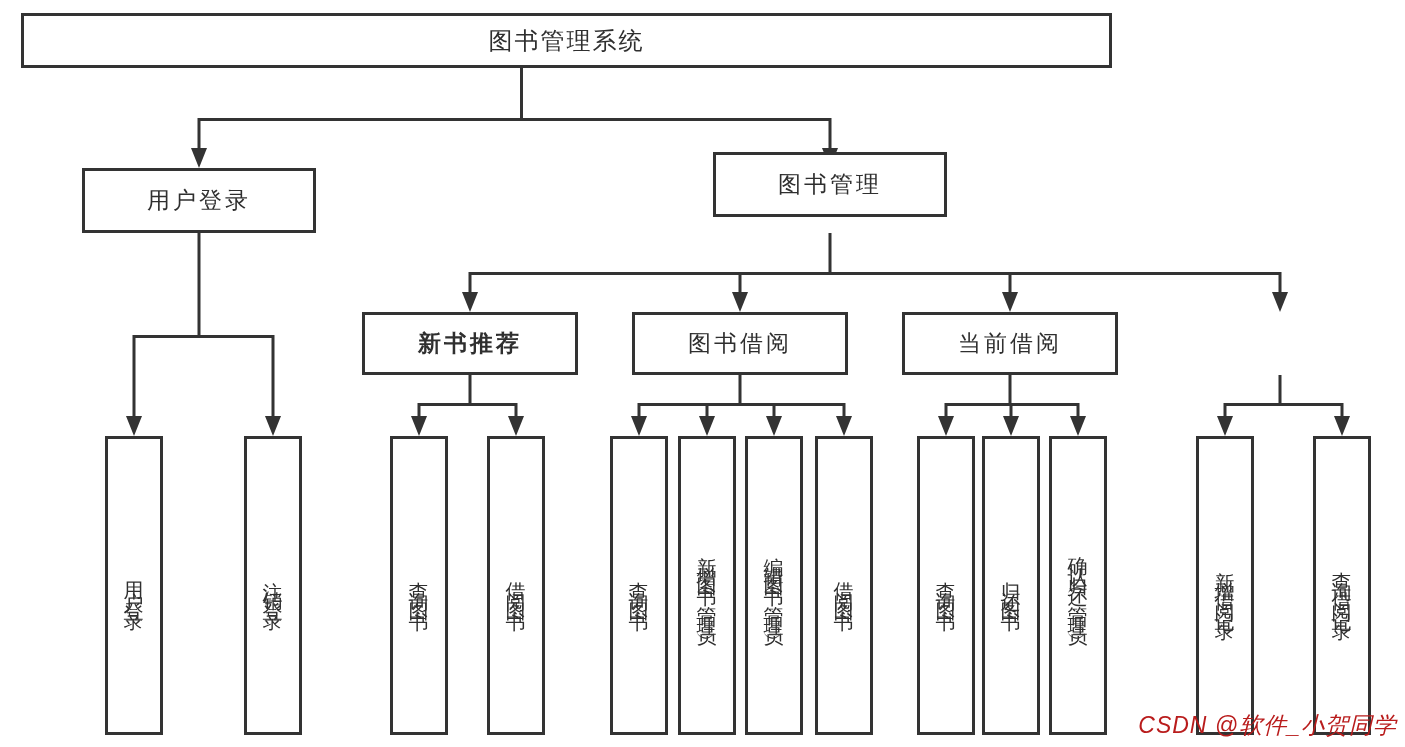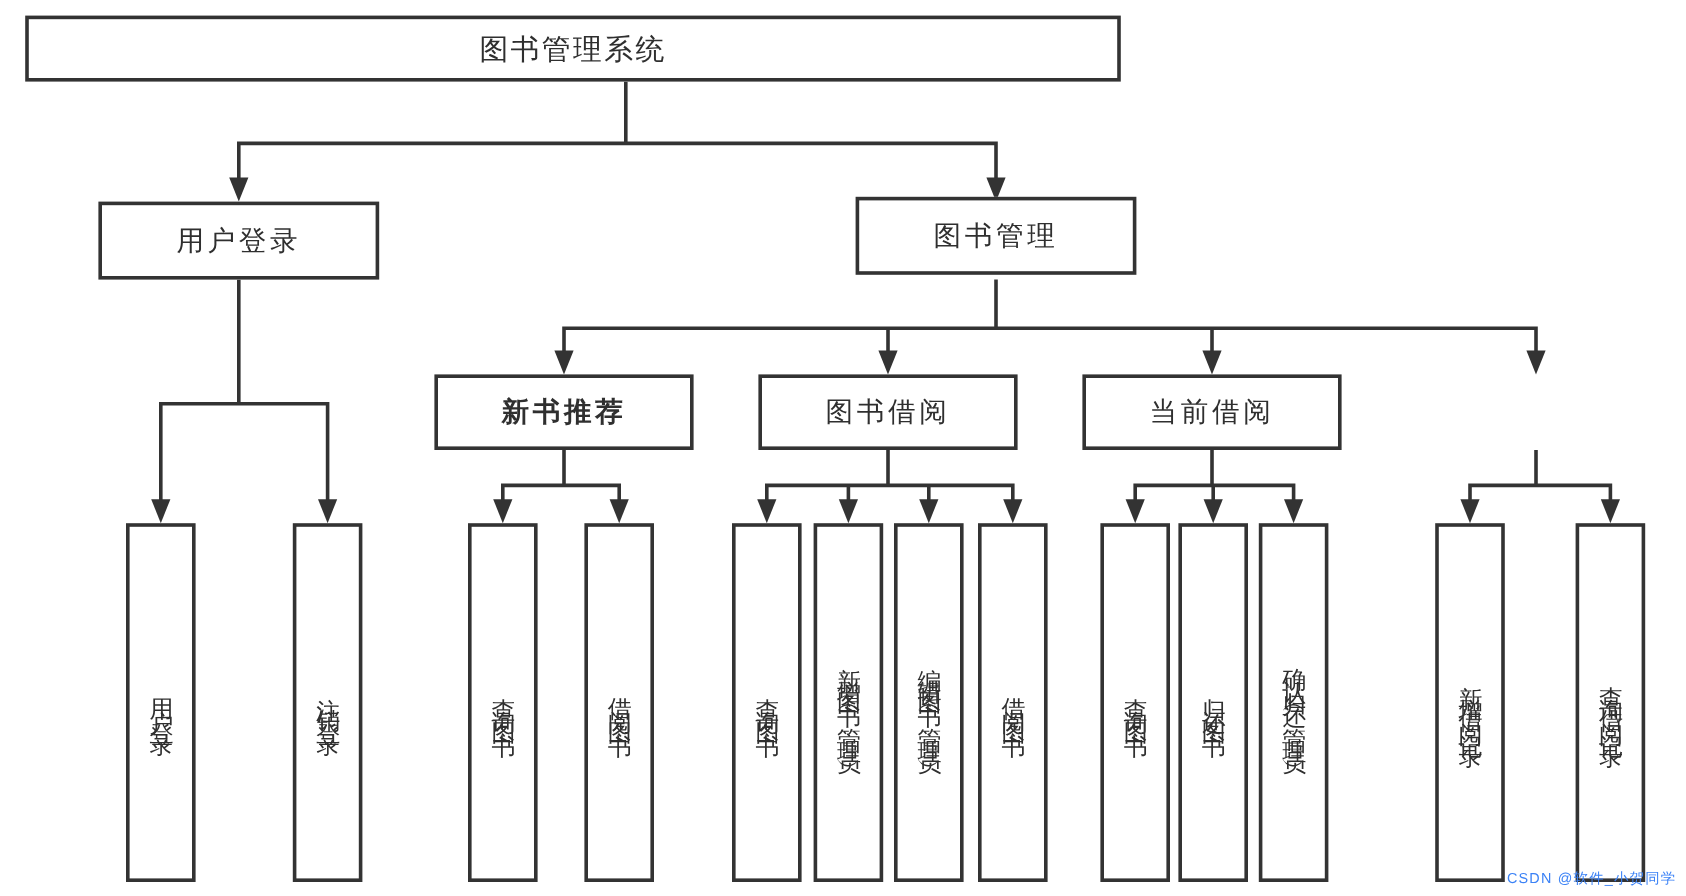--- a/index.html
+++ b/index.html
@@ -15,21 +15,21 @@
   }
   .box.root{font-size:24px;letter-spacing:2px;}
   .box.lvl{font-size:23px;letter-spacing:3px;}
   .box.leaf{z-index:2;}
   .vtext{
     writing-mode:vertical-rl;text-orientation:mixed;
     font-size:20px;letter-spacing:10px;line-height:1;
   }
   .watermark{
     position:absolute;right:8px;bottom:6px;z-index:5;
-    font-size:12px;letter-spacing:1px;color:#3b82f6;white-space:nowrap;
+    font-size:23px;letter-spacing:1px;color:#b91c1c;white-space:nowrap;font-style:italic;
   }
 </style>
 </head>
 <body>
 
 <div id="stage">
 
   <svg id="wires" viewBox="0 0 1405 747" xmlns="http://www.w3.org/2000/svg">
     <g stroke="#333333" stroke-width="3" fill="none">
 
@@ -63,28 +63,28 @@
       <polygon points="766,416 782,416 774,436"></polygon>
       <polygon points="836,416 852,416 844,436"></polygon>
       <polygon points="938,416 954,416 946,436"></polygon>
       <polygon points="1003,416 1019,416 1011,436"></polygon>
       <polygon points="1070,416 1086,416 1078,436"></polygon>
       <polygon points="1217,416 1233,416 1225,436"></polygon>
       <polygon points="1334,416 1350,416 1342,436"></polygon>
     </g>
   </svg>
 
-  <div class="box root" style="left:21px;top:13px;width:913px;height:55px;">
+  <div class="box root" style="left:21px;top:13px;width:1091px;height:55px;">
     <span>图书管理系统</span>
   </div>
 
   <div class="box lvl" style="left:82px;top:168px;width:234px;height:65px;">
     <span>用户登录</span>
   </div>
-  <div class="box lvl" style="left:713px;top:164px;width:234px;height:65px;align-items:center;">
+  <div class="box lvl" style="left:713px;top:152px;width:234px;height:65px;align-items:center;">
     <span>图书管理</span>
   </div>
 
   <div class="box lvl" style="left:362px;top:312px;width:216px;height:63px;font-weight:bold;">
     <span>新书推荐</span>
   </div>
   <div class="box lvl" style="left:632px;top:312px;width:216px;height:63px;">
     <span>图书借阅</span>
   </div>
   <div class="box lvl" style="left:902px;top:312px;width:216px;height:63px;">

